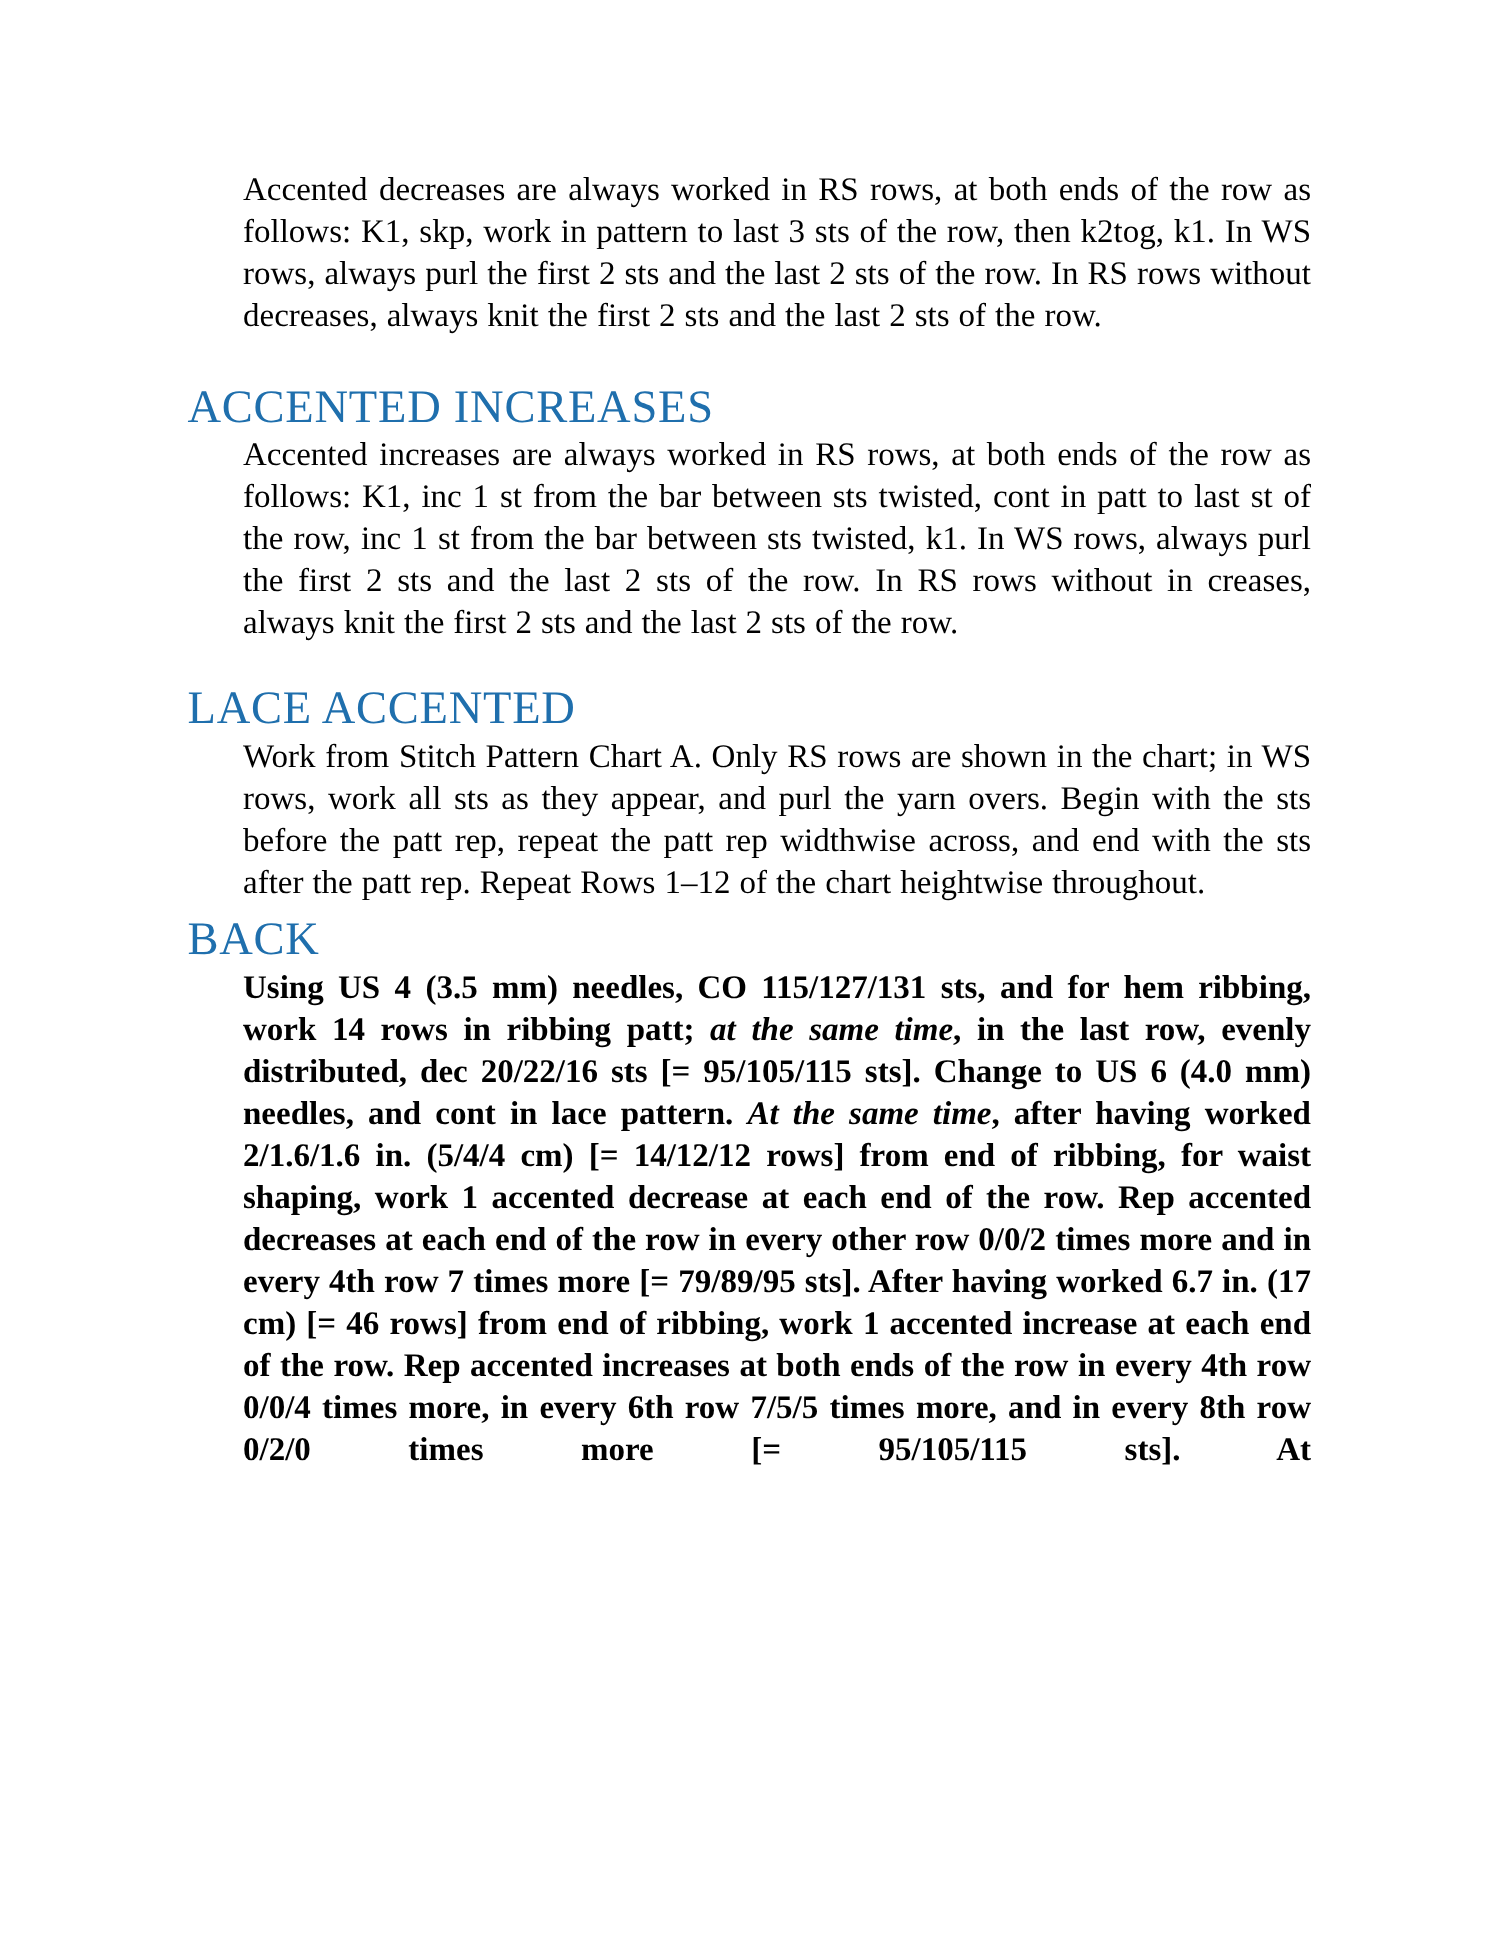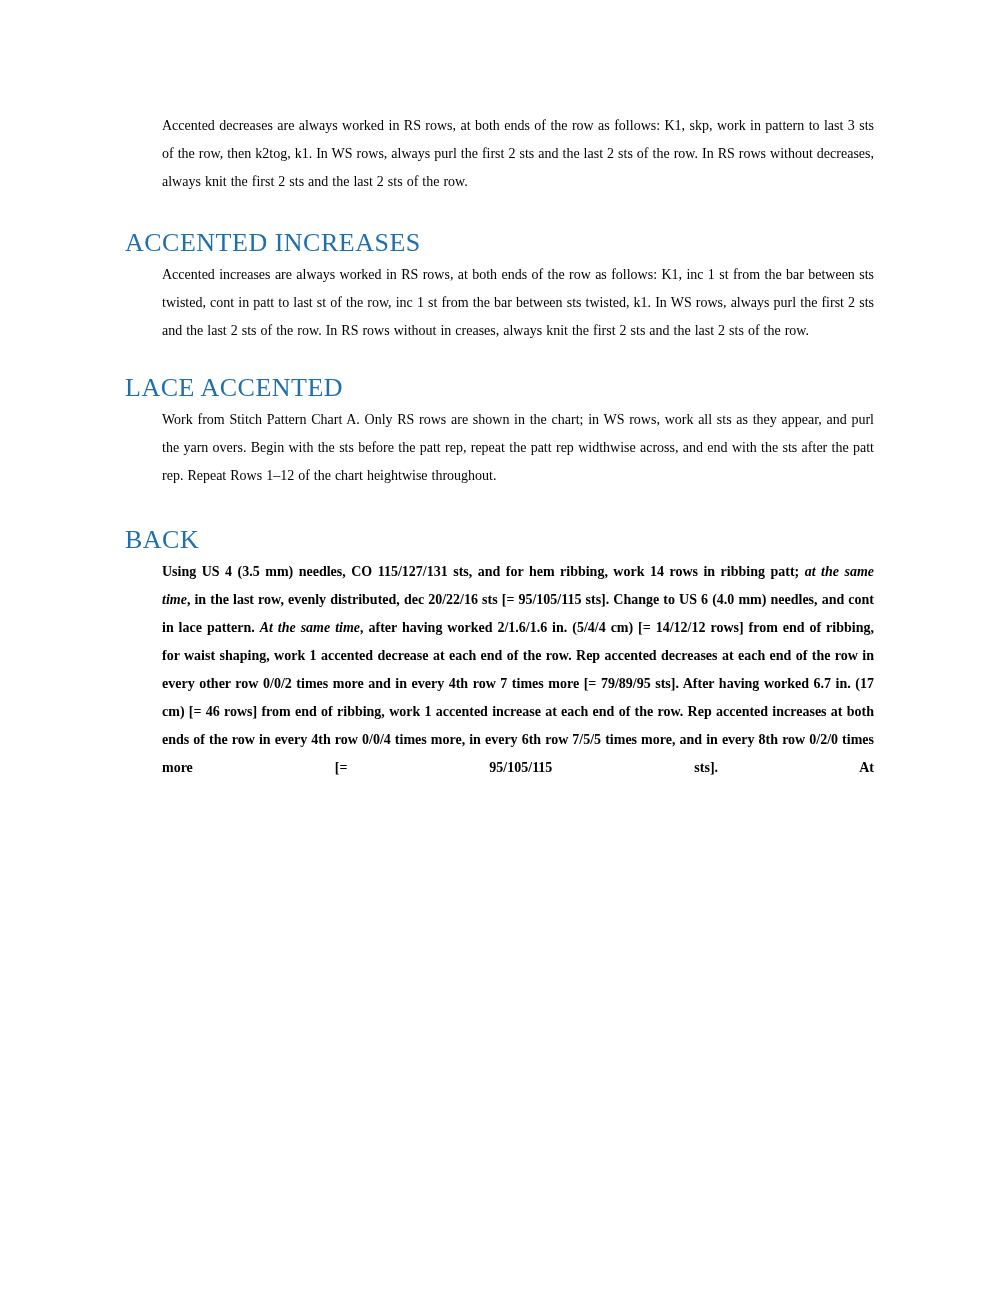--- a/index.html
+++ b/index.html
@@ -15,45 +15,45 @@
   }
   .page {
     box-sizing: border-box;
     width: 1000px;
     height: 1294px;
     padding: 112px 126px 0 125px;
     background: #ffffff;
     overflow: hidden;
   }
   .body-text {
-    font-size: 14px;
+    font-size: 22px;
     line-height: 28px;
     text-align: justify;
     margin: 0 0 0 37px;
     word-spacing: 0.5px;
   }
   .body-text em {
     font-style: italic;
   }
   .heading {
     color: var(--accent, #1f6fad);
-    font-size: 26px;
+    font-size: 31px;
     line-height: 32px;
     font-weight: normal;
     letter-spacing: 0.5px;
     margin: 0;
   }
   .h-accented   { margin: 31px 0 2px 0; }
   .h-lace       { margin: 27px 0 2px 0; }
   .h-instructions {
     margin: 33px 0 0 0;
     font-weight: bold;
     letter-spacing: 1px;
   }
-  .h-back       { margin: 34px 0 2px 0; }
+  .h-back       { margin: 8px 0 2px 0; }
   .continues {
     text-align-last: justify;
     font-weight: bold;
   }
 </style>
 </head>
 <body>
 
 <div class="page">
 

